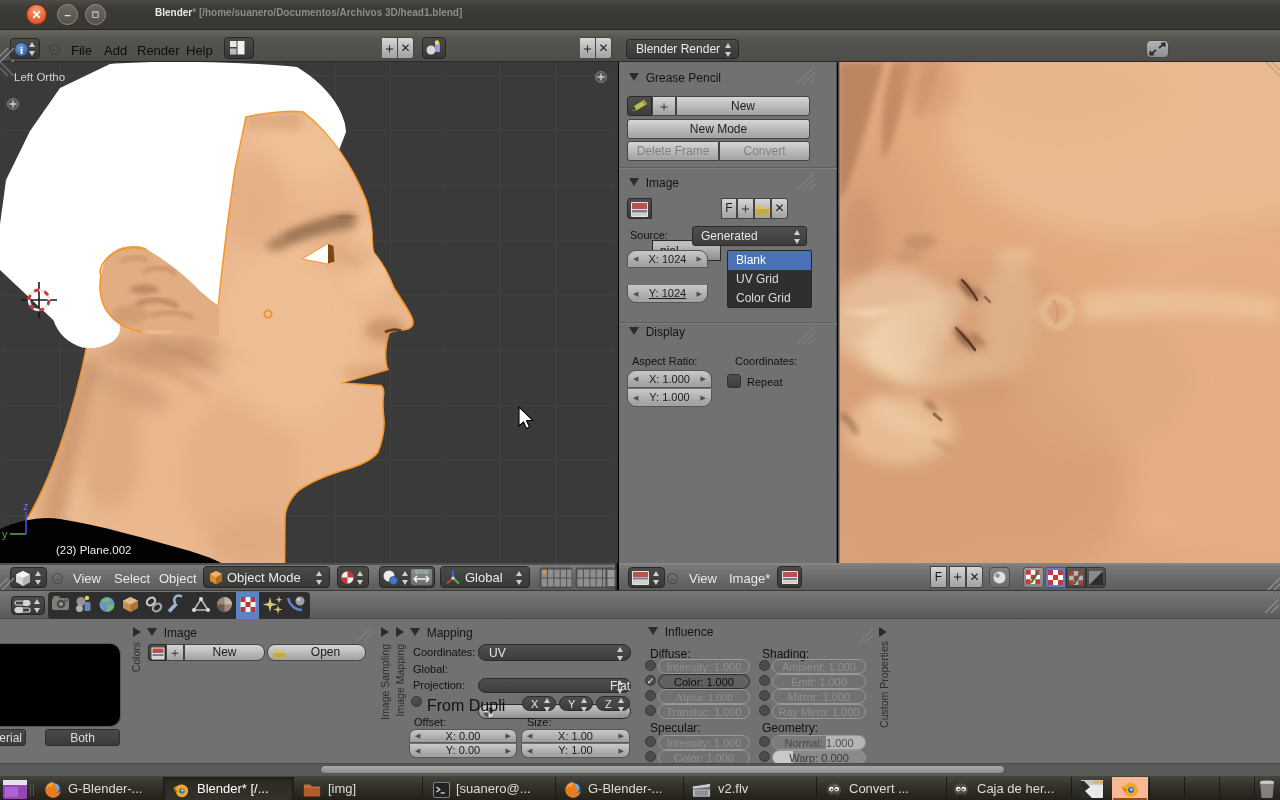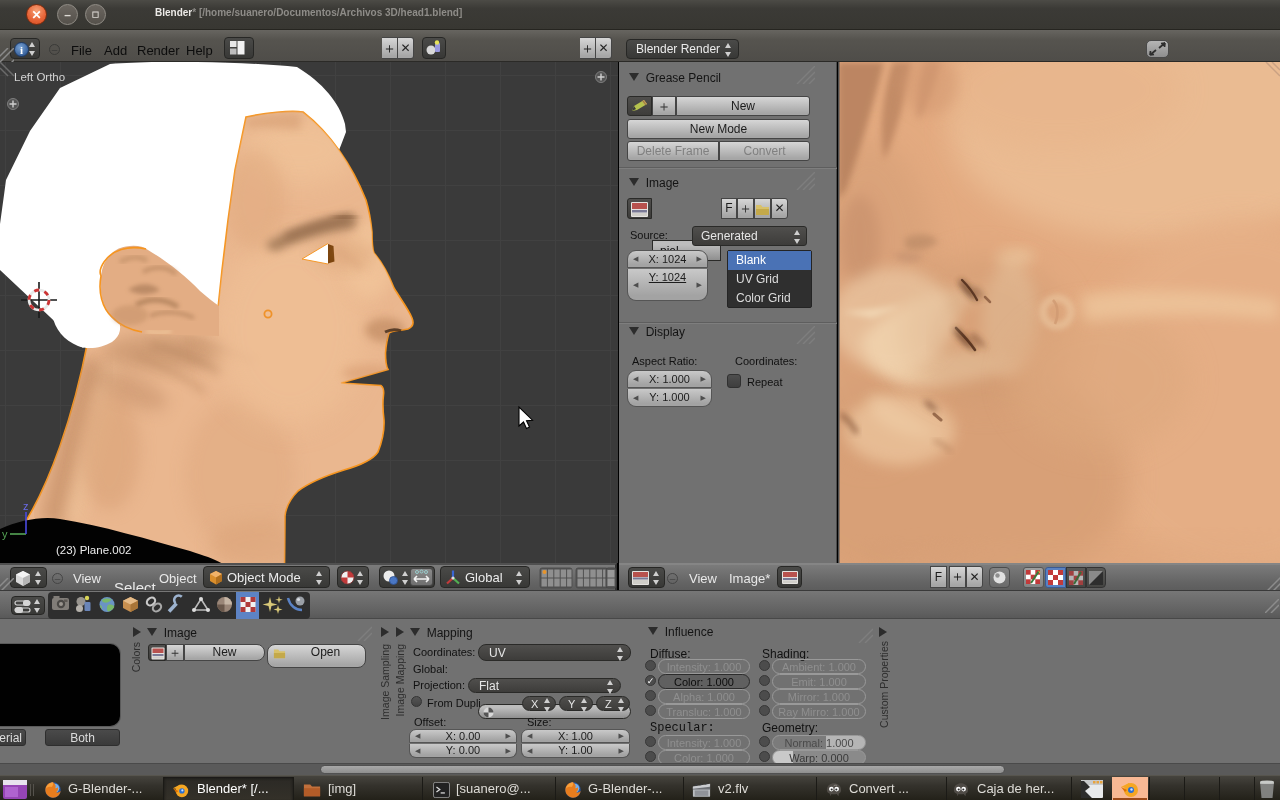--- a/index.html
+++ b/index.html
@@ -265,21 +265,21 @@
   <div class="btnlight" style="left:135px;top:136px;width:17px;height:21px;">
     <svg width="15" height="14" viewBox="0 0 15 14" style="margin:3px 0 0 0;">
         <path d="M1 3 L6 3 L7.5 5 L14 5 L14 13 L1 13 Z" fill="#d8c169"></path>
         <path d="M1 7 L14 7 L14 13 L1 13 Z" fill="#c4a94a"></path>
       </svg>
   </div>
   <div class="btnlight" style="left:152px;top:136px;width:17px;height:21px;border-radius:0 3px 3px 0;font-size:12px;line-height:19px;">✕</div>
   <div class="plabel" style="left:11px;top:167px;">Source:</div>
   <div class="btndark" style="left:73px;top:164px;width:115px;height:20px;border-radius:3px;font-size:12px;padding:2px 0 0 8px;">Generated<div class="arr-ud" style="right:4px;top:3px;"></div></div>
   <div class="numfield" style="left:8px;top:188px;width:81px;height:18px;border-radius:9px 9px 0 0;line-height:17px;"><span class="nal">◀︎</span>X: 1024<span class="nar">▶︎</span></div>
-  <div class="numfield" style="left:8px;top:207px;width:81px;height:32px;border-radius:0 0 9px 9px;border-top:none;line-height:17px;text-decoration:underline;"><span class="nal">◀︎</span>Y: 1024<span class="nar">▶︎</span></div>
+  <div class="numfield" style="left:8px;top:223px;width:81px;height:18px;border-radius:0 0 9px 9px;border-top:none;line-height:17px;text-decoration:underline;"><span class="nal">◀︎</span>Y: 1024<span class="nar">▶︎</span></div>
   <div style="position:absolute;left:108px;top:188px;width:85px;height:58px;background:#2f2f2f;border:1px solid #242424;border-radius:2px;">
     <div style="position:absolute;left:0px;top:0px;width:83px;height:19px;background:#4a72b5;color:#fff;font-size:12px;padding:2px 0 0 8px;">Blank</div>
     <div style="position:absolute;left:0px;top:19px;width:83px;height:19px;color:#ddd;font-size:12px;padding:2px 0 0 8px;">UV Grid</div>
     <div style="position:absolute;left:0px;top:38px;width:83px;height:19px;color:#ddd;font-size:12px;padding:2px 0 0 8px;">Color Grid</div>
   </div>
   <div style="position:absolute;left:0px;top:260px;width:218px;height:1px;background:#5e5e5e;box-shadow:0 1px 0 #7e7e7e;"></div>
   <svg width="20" height="18" viewBox="0 0 20 18" style="position:absolute;left:176px;top:264px;">
       <path d="M2 18 L20 0 M8 18 L20 6 M14 18 L20 12" stroke="#7e7e7e" stroke-width="1.5"></path>
     </svg>
   <div class="phdr" style="left:10px;top:263px;"><span class="tri-d"></span>&nbsp; Display</div>
@@ -363,21 +363,21 @@
   <div class="darkwidget" style="left:10px;top:2px;width:37px;height:21px;">
     <svg width="20" height="19" viewBox="0 0 20 19" style="position:absolute;left:2px;top:1px;">
         <path d="M10 2 L17 5.5 L17 13 L10 17 L3 13 L3 5.5 Z" fill="#d9d9d9"></path>
         <path d="M10 2 L17 5.5 L10 9 L3 5.5 Z" fill="#f4f4f4"></path>
         <path d="M10 9 L17 5.5 L17 13 L10 17 Z" fill="#b5b5b5"></path>
       </svg>
     <div class="arr-ud" style="right:3px;top:3px;"></div>
   </div>
   <div style="position:absolute;left:52px;top:8px;width:11px;height:11px;border-radius:50%;border:1px solid #454545;color:#454545;font-size:10px;line-height:9px;text-align:center;">–</div>
   <div style="position:absolute;left:73px;top:6px;font-size:13px;color:#e8e8e8;">View</div>
-  <div style="position:absolute;left:114px;top:6px;font-size:15px;color:#e8e8e8;margin-top:8px;">Select</div>
+  <div style="position:absolute;left:114px;top:6px;font-size:13px;color:#e8e8e8;">Select</div>
   <div style="position:absolute;left:159px;top:6px;font-size:13px;color:#e8e8e8;">Object</div>
   <div class="darkwidget" style="left:203px;top:1px;width:127px;height:22px;">
     <svg width="16" height="16" viewBox="0 0 16 16" style="position:absolute;left:4px;top:3px;">
         <path d="M8 1 L14 4 L14 11 L8 14.5 L2 11 L2 4 Z" fill="#d98e2c"></path>
         <path d="M8 1 L14 4 L8 7.5 L2 4 Z" fill="#f0b26a"></path>
         <path d="M8 7.5 L14 4 L14 11 L8 14.5 Z" fill="#b06f1e"></path>
       </svg>
     <div style="position:absolute;left:23px;top:3px;font-size:13px;color:#ececec;">Object Mode</div>
     <div class="arr-ud" style="right:5px;top:4px;"></div>
   </div>
@@ -600,21 +600,21 @@
   <div class="btndark" style="left:148px;top:25px;width:18px;height:17px;border-radius:3px 0 0 3px;">
     <svg width="14" height="13" viewBox="0 0 14 13" style="margin:1.5px 0 0 2px;">
         <rect x="0.5" y="0.5" width="13" height="12" rx="1" fill="#e5e3e0"></rect>
         <rect x="1.5" y="1.5" width="11" height="4.5" fill="#b8524e"></rect>
         <rect x="1.5" y="7" width="11" height="2" fill="#7a7a96"></rect>
         <rect x="1.5" y="9.5" width="11" height="2" fill="#d0cec9"></rect>
       </svg>
   </div>
   <div class="btnlight" style="left:166px;top:25px;width:18px;height:17px;font-size:13px;line-height:15px;color:#333;">＋</div>
   <div class="btnlight" style="left:184px;top:25px;width:81px;height:17px;border-radius:0 8px 8px 0;font-size:12px;line-height:15px;">New</div>
-  <div class="btnlight" style="left:267px;top:25px;width:99px;height:24px;border-radius:8px;font-size:12px;line-height:15px;">
+  <div class="btnlight" style="left:267px;top:25px;width:99px;height:17px;border-radius:8px;font-size:12px;line-height:15px;">
     <svg width="13" height="12" viewBox="0 0 15 14" style="position:absolute;left:5px;top:2px;">
         <path d="M1 3 L6 3 L7.5 5 L14 5 L14 13 L1 13 Z" fill="#d8c169"></path>
         <path d="M1 7 L14 7 L14 13 L1 13 Z" fill="#c4a94a"></path>
       </svg>
     <span style="margin-left:18px;">Open</span>
   </div>
   <div class="phdr" style="left:381px;top:7px;"><span class="tri-r"></span></div>
   <div class="phdr" style="left:396px;top:7px;"><span class="tri-r"></span></div>
   <div class="vtext" style="left:379px;top:25px;">Image Sampling</div>
   <div class="vtext" style="left:394px;top:25px;">Image Mapping</div>
@@ -623,23 +623,23 @@
   <div class="btndark" style="left:478px;top:25px;width:153px;height:17px;border-radius:8px;font-size:12px;padding:1px 0 0 10px;">UV<div class="arr-ud" style="right:5px;top:2px;"></div></div>
   <div class="plabel" style="left:413px;top:44px;font-size:11px;">Global:</div>
   <div class="lightfield" style="left:478px;top:43px;width:153px;height:15px;border-radius:8px;">
     <svg width="11" height="11" viewBox="0 0 12 12" style="position:absolute;left:4px;top:1.5px;">
         <circle cx="6" cy="6" r="5.5" fill="#d8d8d8"></circle>
         <path d="M6 0.5 A5.5 5.5 0 0 1 11.5 6 L6 6 Z" fill="#555"></path>
         <path d="M6 11.5 A5.5 5.5 0 0 1 0.5 6 L6 6 Z" fill="#555"></path>
       </svg>
   </div>
   <div class="plabel" style="left:413px;top:60px;font-size:11px;">Projection:</div>
-  <div class="btndark" style="left:468px;top:59px;width:153px;height:15px;border-radius:8px;font-size:12px;padding:0 0 0 10px;line-height:14px;">Flat<div class="arr-ud" style="right:5px;top:1px;"></div></div>
+  <div class="btndark" style="left:478px;top:59px;width:153px;height:15px;border-radius:8px;font-size:12px;padding:0 0 0 10px;line-height:14px;text-align:right;">Flat<div class="arr-ud" style="right:5px;top:1px;"></div></div>
   <div style="position:absolute;left:411px;top:77px;width:11px;height:11px;border-radius:50%;background:linear-gradient(#555,#434343);border:1px solid #333;"></div>
-  <div class="plabel" style="left:427px;top:78px;font-size:11px;">From Dupli</div>
+  <div class="plabel" style="left:427px;top:78px;font-size:16px;">From Dupli</div>
   <div class="btndark" style="left:522px;top:77px;width:34px;height:15px;border-radius:8px;font-size:11px;padding:0 0 0 8px;line-height:14px;">X<div class="arr-ud" style="right:3px;top:1px;"></div></div>
   <div class="btndark" style="left:559px;top:77px;width:34px;height:15px;border-radius:8px;font-size:11px;padding:0 0 0 8px;line-height:14px;">Y<div class="arr-ud" style="right:3px;top:1px;"></div></div>
   <div class="btndark" style="left:596px;top:77px;width:34px;height:15px;border-radius:8px;font-size:11px;padding:0 0 0 8px;line-height:14px;">Z<div class="arr-ud" style="right:3px;top:1px;"></div></div>
   <div class="plabel" style="left:414px;top:97px;font-size:11px;">Offset:</div>
   <div class="plabel" style="left:527px;top:97px;font-size:11px;">Size:</div>
   <div class="numfield" style="left:409px;top:110px;width:108px;height:14px;border-radius:7px 7px 0 0;line-height:13px;font-size:11px;"><span class="nal">◀︎</span>X: 0.00<span class="nar">▶︎</span></div>
   <div class="numfield" style="left:409px;top:125px;width:108px;height:14px;border-radius:0 0 7px 7px;border-top:none;line-height:13px;font-size:11px;"><span class="nal">◀︎</span>Y: 0.00<span class="nar">▶︎</span></div>
   <div class="numfield" style="left:521px;top:110px;width:109px;height:14px;border-radius:7px 7px 0 0;line-height:13px;font-size:11px;"><span class="nal">◀︎</span>X: 1.00<span class="nar">▶︎</span></div>
   <div class="numfield" style="left:521px;top:125px;width:109px;height:14px;border-radius:0 0 7px 7px;border-top:none;line-height:13px;font-size:11px;"><span class="nal">◀︎</span>Y: 1.00<span class="nar">▶︎</span></div>
 
@@ -648,28 +648,28 @@
   <div class="plabel" style="left:762px;top:28px;font-size:12px;">Shading:</div>
   <div class="togcirc" style="left:645px;top:41px;"></div>
     <div class="slider" style="left:658px;top:40px;width:92px;">Intensity: 1.000</div>
   <div class="togcirc" style="left:759px;top:41px;"></div>
     <div class="slider" style="left:772px;top:40px;width:94px;">Ambient: 1.000</div>
   <div class="togcirc" style="left:645px;top:56px;background:#4c4c4c;color:#fff;font-size:9px;text-align:center;line-height:11px;">✓</div>
   <div class="slider" style="left:658px;top:55px;width:92px;background:#606060;border:1.5px solid #2c2c2c;color:#0c0c0c;">Color: 1.000</div>
   <div class="togcirc" style="left:759px;top:56px;"></div>
     <div class="slider" style="left:772px;top:55px;width:94px;">Emit: 1.000</div>
   <div class="togcirc" style="left:645px;top:71px;"></div>
-    <div class="slider" style="left:658px;top:70px;width:92px;">Alpha: 1.000</div>
+    <div class="slider" style="left:658px;top:70px;width:92px;font-family:Liberation Serif, serif;">Alpha: 1.000</div>
   <div class="togcirc" style="left:759px;top:71px;"></div>
     <div class="slider" style="left:772px;top:70px;width:94px;">Mirror: 1.000</div>
   <div class="togcirc" style="left:645px;top:86px;"></div>
     <div class="slider" style="left:658px;top:85px;width:92px;">Transluc: 1.000</div>
   <div class="togcirc" style="left:759px;top:86px;"></div>
     <div class="slider" style="left:772px;top:85px;width:94px;">Ray Mirro: 1.000</div>
-  <div class="plabel" style="left:650px;top:102px;font-size:12px;font-family:Liberation Mono, monospace;">Specular:</div>
+  <div class="plabel" style="left:650px;top:102px;font-size:12px;">Specular:</div>
   <div class="plabel" style="left:762px;top:102px;font-size:12px;">Geometry:</div>
   <div class="togcirc" style="left:645px;top:117px;"></div>
     <div class="slider" style="left:658px;top:116px;width:92px;">Intensity: 1.000</div>
   <div class="togcirc" style="left:759px;top:117px;"></div>
     <div class="slider" style="left:772px;top:116px;width:94px;background:linear-gradient(90deg,#7b7b7b 58%,#b5b5b5 58%);color:#4a4a4a;">Normal: 1.000</div>
   <div class="togcirc" style="left:645px;top:132px;"></div>
     <div class="slider" style="left:658px;top:131px;width:92px;">Color: 1.000</div>
   <div class="togcirc" style="left:759px;top:132px;"></div>
     <div class="slider" style="left:772px;top:131px;width:94px;background:linear-gradient(90deg,#c9c9c9 22%,#8a8a8a 22%);color:#3a3a3a;text-align:center;">Warp: 0.000</div>
   <svg width="16" height="16" viewBox="0 0 16 16" style="position:absolute;left:857px;top:8px;">

